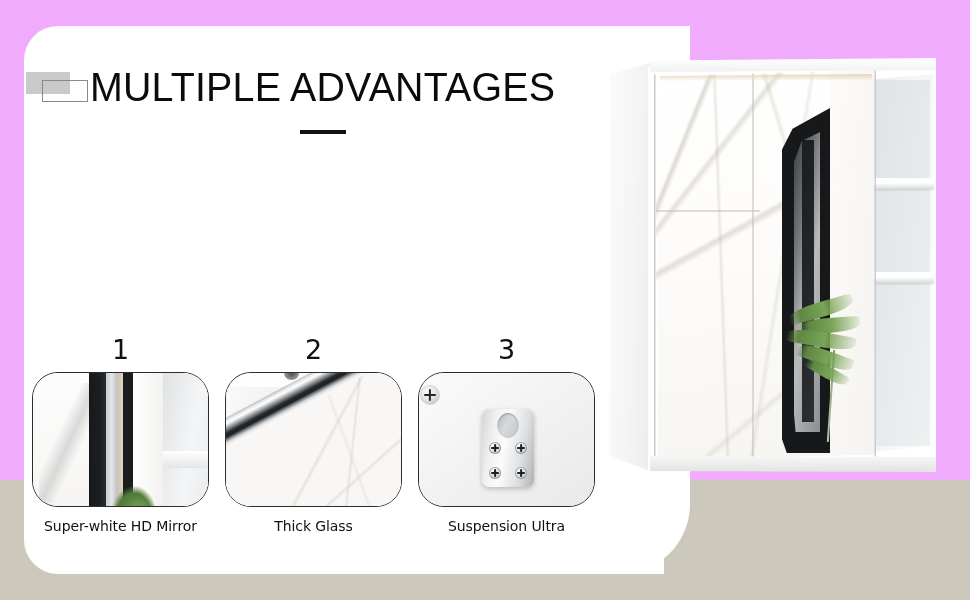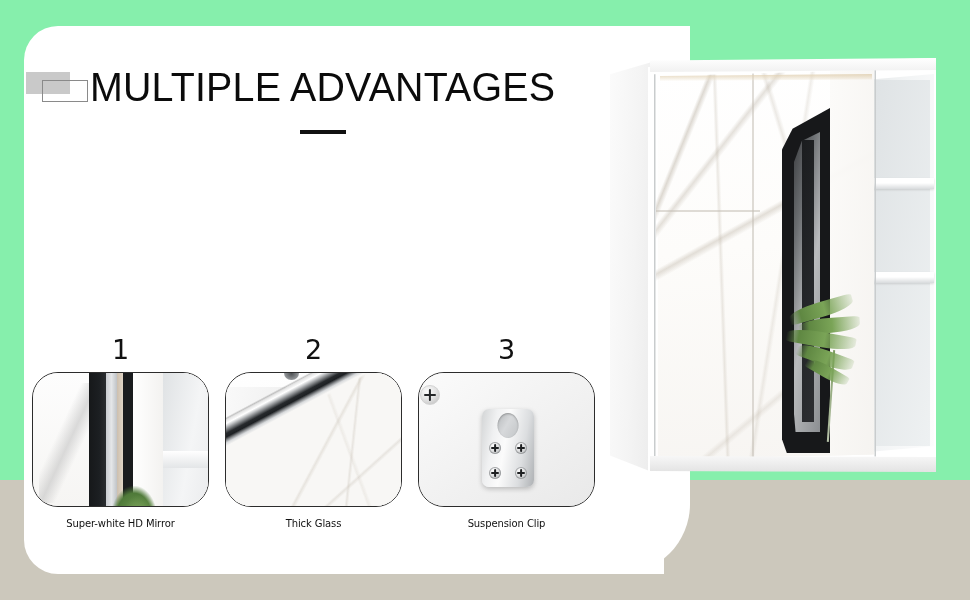--- a/index.html
+++ b/index.html
@@ -11,21 +11,21 @@
     height: 600px;
     overflow: hidden;
     font-family: "DejaVu Sans", "Liberation Sans", sans-serif;
     background: #ccc8bc;
   }
 
   #stage {
     position: relative;
     width: 970px;
     height: 480px;
-    background: #86efac;
+    background: #f0abfc;
   }
 
   
   #card {
     position: absolute;
     left: 24px;
     top: 26px;
     width: 640px;
     height: 548px;
     background: #ffffff;
@@ -137,21 +137,21 @@
     width: 175px;
     height: 133px;
     border: 1.4px solid #2c2c2c;
     border-radius: 26px;
     overflow: hidden;
     background: #f2f2f2;
   }
   .feature-caption {
     margin-top: 11px;
     font-family: "DejaVu Sans", sans-serif;
-    font-size: 10px;
+    font-size: 14px;
     color: #111111;
     letter-spacing: -0.1px;
     white-space: nowrap;
   }
 
   
   .t1-bg {
     position: absolute;
     inset: 0;
     background:
@@ -573,21 +573,21 @@
         <div class="t3-bg"></div>
         <div class="t3-corner-screw"></div>
         <div class="clip-plate">
           <div class="clip-keyhole"></div>
           <div class="clip-screw cs-tl"></div>
           <div class="clip-screw cs-tr"></div>
           <div class="clip-screw cs-bl"></div>
           <div class="clip-screw cs-br"></div>
         </div>
       </div>
-      <div class="feature-caption">Suspension Clip</div>
+      <div class="feature-caption">Suspension Ultra</div>
     </div>
 
   </div>
 
   <div id="product">
     <div id="cab-side"></div>
     <div id="cab-body"></div>
 
     <div id="shelf-box"></div>
     <div id="shelf-back"></div>

